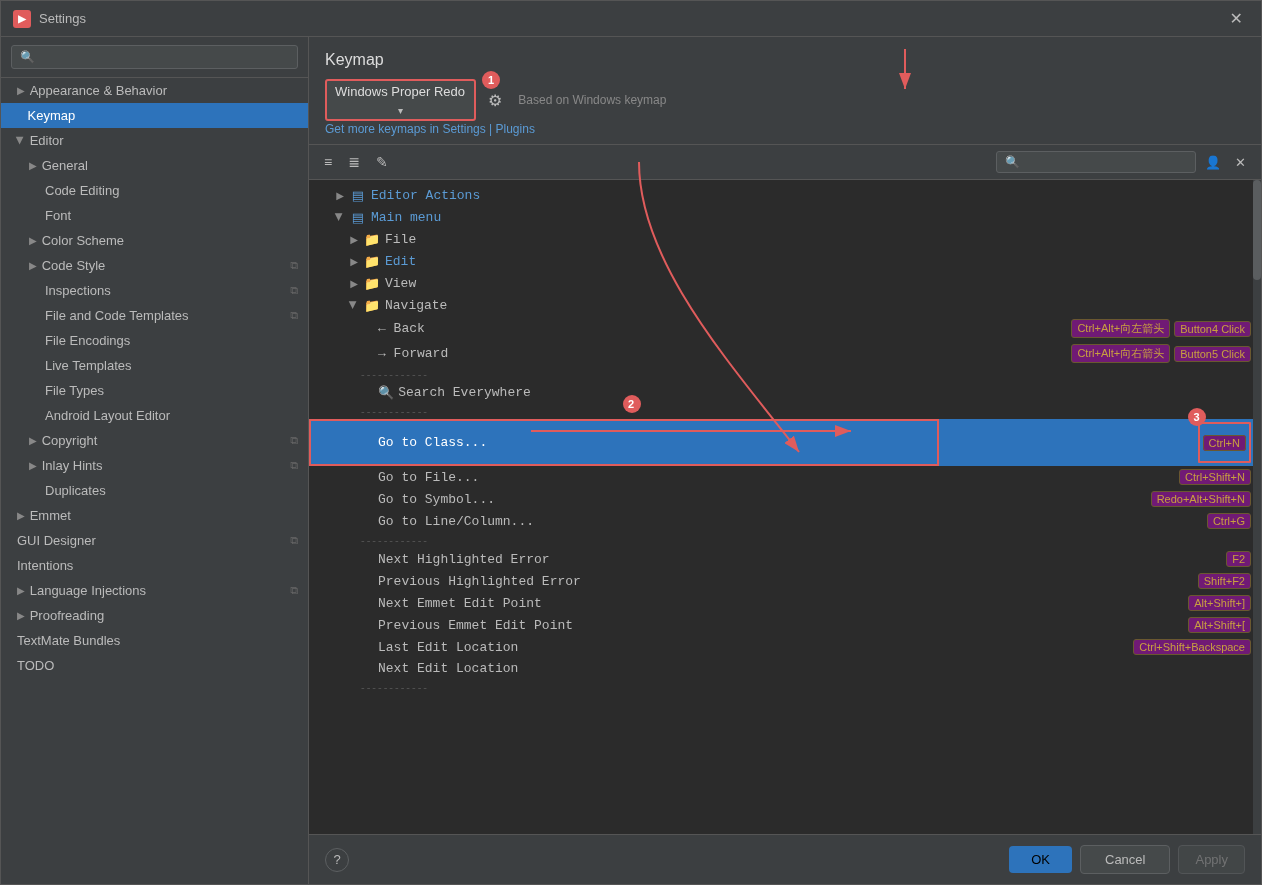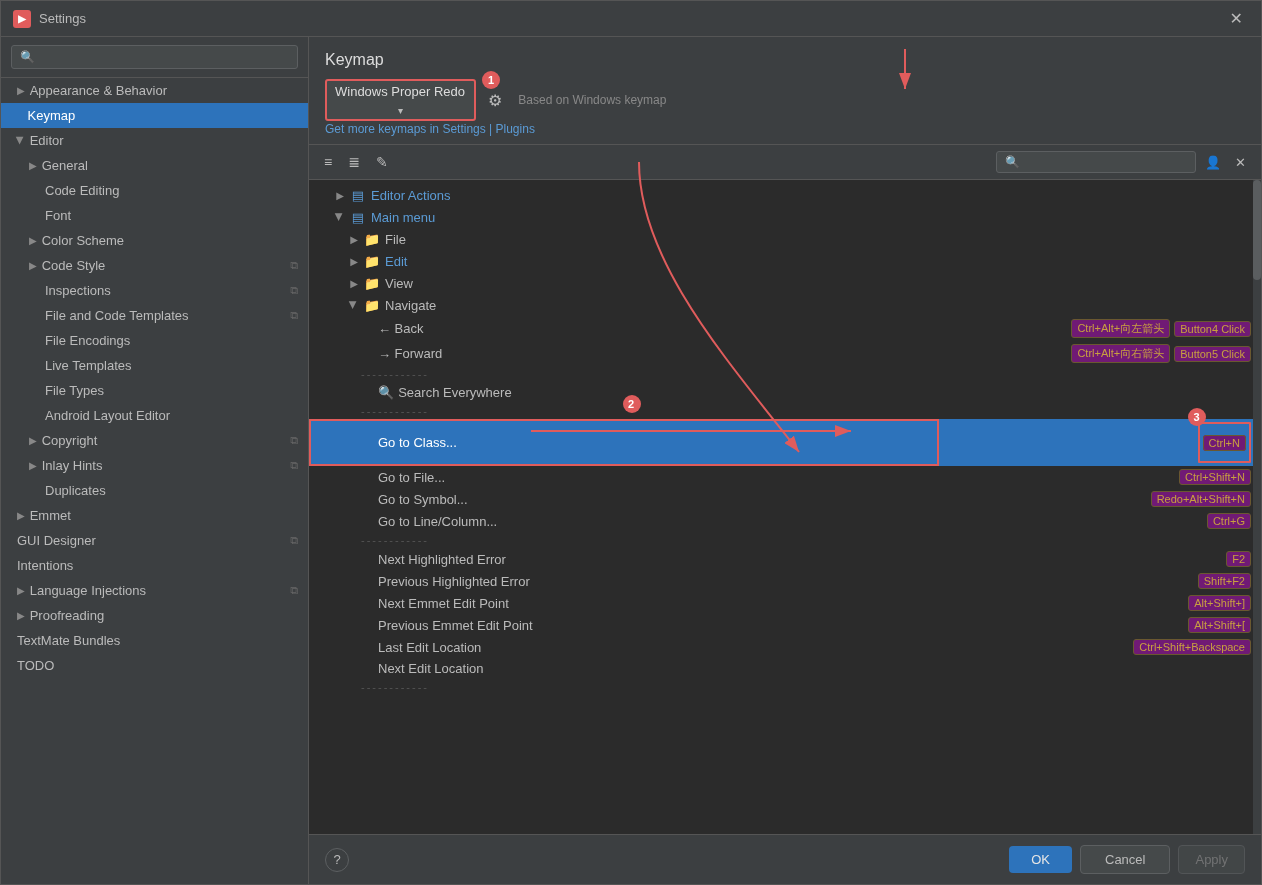--- a/index.html
+++ b/index.html
@@ -243,21 +243,21 @@
     .tree-icon {
       width: 16px; height: 16px;
       margin-right: 5px;
       display: flex; align-items: center; justify-content: center;
       flex-shrink: 0;
     }
     .folder-icon {
       color: #d4a847;
       font-size: 13px;
     }
-    .tree-label { flex: 1; }
+    .tree-label { flex: 1; font-family: Liberation Mono, monospace; }
     .tree-label.blue { color: #5b9bd5; }
     .tree-shortcut {
       margin-left: auto;
       display: flex;
       gap: 4px;
       align-items: center;
       flex-shrink: 0;
     }
     .shortcut-badge {
       background: #701a75;
@@ -283,21 +283,21 @@
       align-items: center;
       justify-content: flex-end;
       padding: 10px 16px;
       gap: 8px;
       background: #3c3f41;
       border-top: 1px solid #555;
       flex-shrink: 0;
     }
     .btn-ok {
       background: #2d73bb;
-      color: #e5e5e5;
+      color: #000000;
       border: none;
       border-radius: 4px;
       padding: 6px 22px;
       font-size: 13px;
       cursor: pointer;
     }
     .btn-cancel {
       background: #45494a;
       color: #bbb;
       border: 1px solid #5c5f61;

